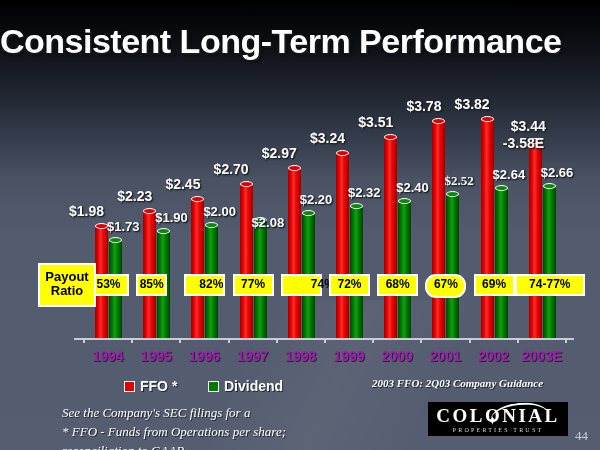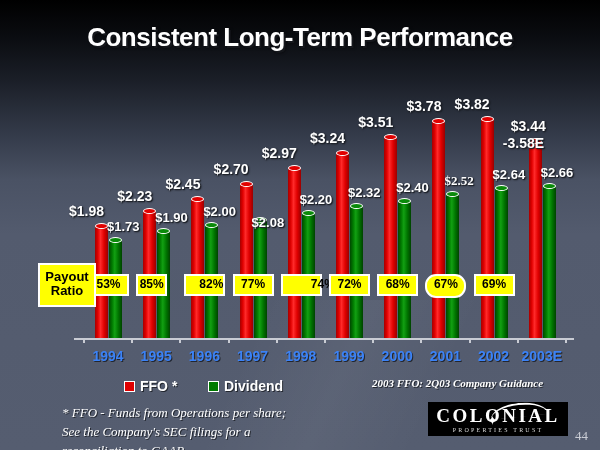--- a/index.html
+++ b/index.html
@@ -5,40 +5,40 @@
   html,body{margin:0;padding:0;}
   body{
     width:600px;height:450px;overflow:hidden;position:relative;
     background:linear-gradient(180deg,#000000 0%,#0a0c10 8%,#1b1f28 18%,#343b4a 30%,#4a5264 40%,#535b6e 52%,#555d70 100%);
     font-family:"Liberation Sans",sans-serif;
   }
   .sheen{position:absolute;left:0;top:300px;width:600px;height:150px;
     background:linear-gradient(115deg,rgba(255,255,255,0.00) 40%,rgba(255,255,255,0.045) 56%,rgba(255,255,255,0.00) 72%);
     pointer-events:none;}
   #title{
-    position:absolute;left:0;top:22px;width:600px;text-align:center;
-    color:#ffffff;font-size:26px;font-weight:bold;line-height:1.16;
+    position:absolute;left:0;top:22px;width:600px;text-align:left;
+    color:#ffffff;font-size:34px;font-weight:bold;line-height:1.16;
     letter-spacing:-0.5px;
     text-shadow:2px 2px 0 #15171c, 2px 2px 3px rgba(0,0,0,.7);
   }
   #plot{position:absolute;left:0;top:0;width:600px;height:450px;}
   .baseline{position:absolute;left:74px;top:338px;width:500px;height:2px;background:#c9ccd4;}
   .tick{position:absolute;top:338px;width:2px;height:5px;background:#c9ccd4;}
   .bar{position:absolute;width:13px;border-radius:0;}
   .bar .body{position:absolute;left:0;right:0;top:3px;bottom:0;}
   .bar .cap{position:absolute;left:0;top:0;width:13px;height:6px;border-radius:50%;
     border:1px solid #ffffff;box-sizing:border-box;}
   .bar.ffo .body{background:linear-gradient(90deg,#a50000 0%,#e10000 22%,#ff2a2a 42%,#e00000 70%,#9a0000 100%);}
   .bar.ffo .cap{background:#e10000;}
   .bar.div .body{background:linear-gradient(90deg,#004900 0%,#007a00 24%,#12a012 44%,#007400 72%,#004300 100%);}
   .bar.div .cap{background:#0a8a0a;}
   .vlabel{position:absolute;color:#ffffff;font-size:14px;font-weight:bold;white-space:nowrap;
     text-shadow:1px 1px 0 #20242c,1px 1px 2px rgba(0,0,0,.8);}
   .vlabel.small{font-size:13px;}
-  .xlabel{position:absolute;top:348px;width:60px;text-align:center;color:#3b82f6;
+  .xlabel{position:absolute;top:348px;width:60px;text-align:center;color:#a21caf;
     font-size:14px;font-weight:bold;text-shadow:1px 1px 0 #22262e;}
   .payoutbox{position:absolute;background:#ffff00;border:2px solid #ffffff;
     color:#000000;font-size:12px;font-weight:bold;text-align:center;
     line-height:1.05;box-sizing:border-box;padding:2px 0;}
   #payout-header{left:38px;top:263px;width:58px;height:44px;padding-top:5px;font-size:13px;}
   .legend{position:absolute;top:378px;color:#ffffff;font-size:14px;font-weight:bold;
     display:flex;align-items:center;gap:5px;text-shadow:1px 1px 0 #23272f;}
   .swatch{width:11px;height:11px;display:inline-block;border:1px solid #ffffff;box-sizing:border-box;}
   .sw-red{background:#e00000;}
   .sw-green{background:#007a00;}
@@ -190,40 +190,41 @@
       <div class="body"></div>
       <div class="cap"></div>
     </div>
     <div class="bar div" style="left: 542.8px; top: 183px; height: 155px;">
       <div class="body"></div>
       <div class="cap"></div>
     </div>
     <div class="vlabel" style="left: 502.8px; top: 118px; margin-left: 8px;">$3.44</div>
     <div class="vlabel" style="left: 502.8px; top: 135px;">-3.58E</div>
     <div class="vlabel small" style="left: 540.8px; top: 165px;">$2.66</div>
+    <div class="payoutbox" style="left: 514.8px; top: 274px; width: 70px; height: 22px;">74-77%</div>
     <div class="xlabel" style="left: 511.8px;">2003E</div>
     <div class="tick" style="left: 565px;"></div>
   </div>
 
 <div id="payout-header" class="payoutbox">Payout Ratio</div>
 
 <div class="legend" id="legend-ffo" style="left:124px;">
   <span class="swatch sw-red"></span>
   <span>FFO *</span>
 </div>
 <div class="legend" id="legend-div" style="left:208px;">
   <span class="swatch sw-green"></span>
   <span>Dividend</span>
 </div>
 
 <div id="guidance">2003 FFO: 2Q03 Company Guidance</div>
 
 <div id="footnote">
+  <div>See the Company's SEC filings for a</div>
   <div>* FFO - Funds from Operations per share;</div>
-  <div>See the Company's SEC filings for a</div>
   <div>reconciliation to GAAP</div>
 </div>
 
 <div id="logo">
   <div class="swoosh"></div>
   <div class="star">✦</div>
   <div class="lname">COLONIAL</div>
   <div class="lsub">PROPERTIES TRUST</div>
 </div>
 

